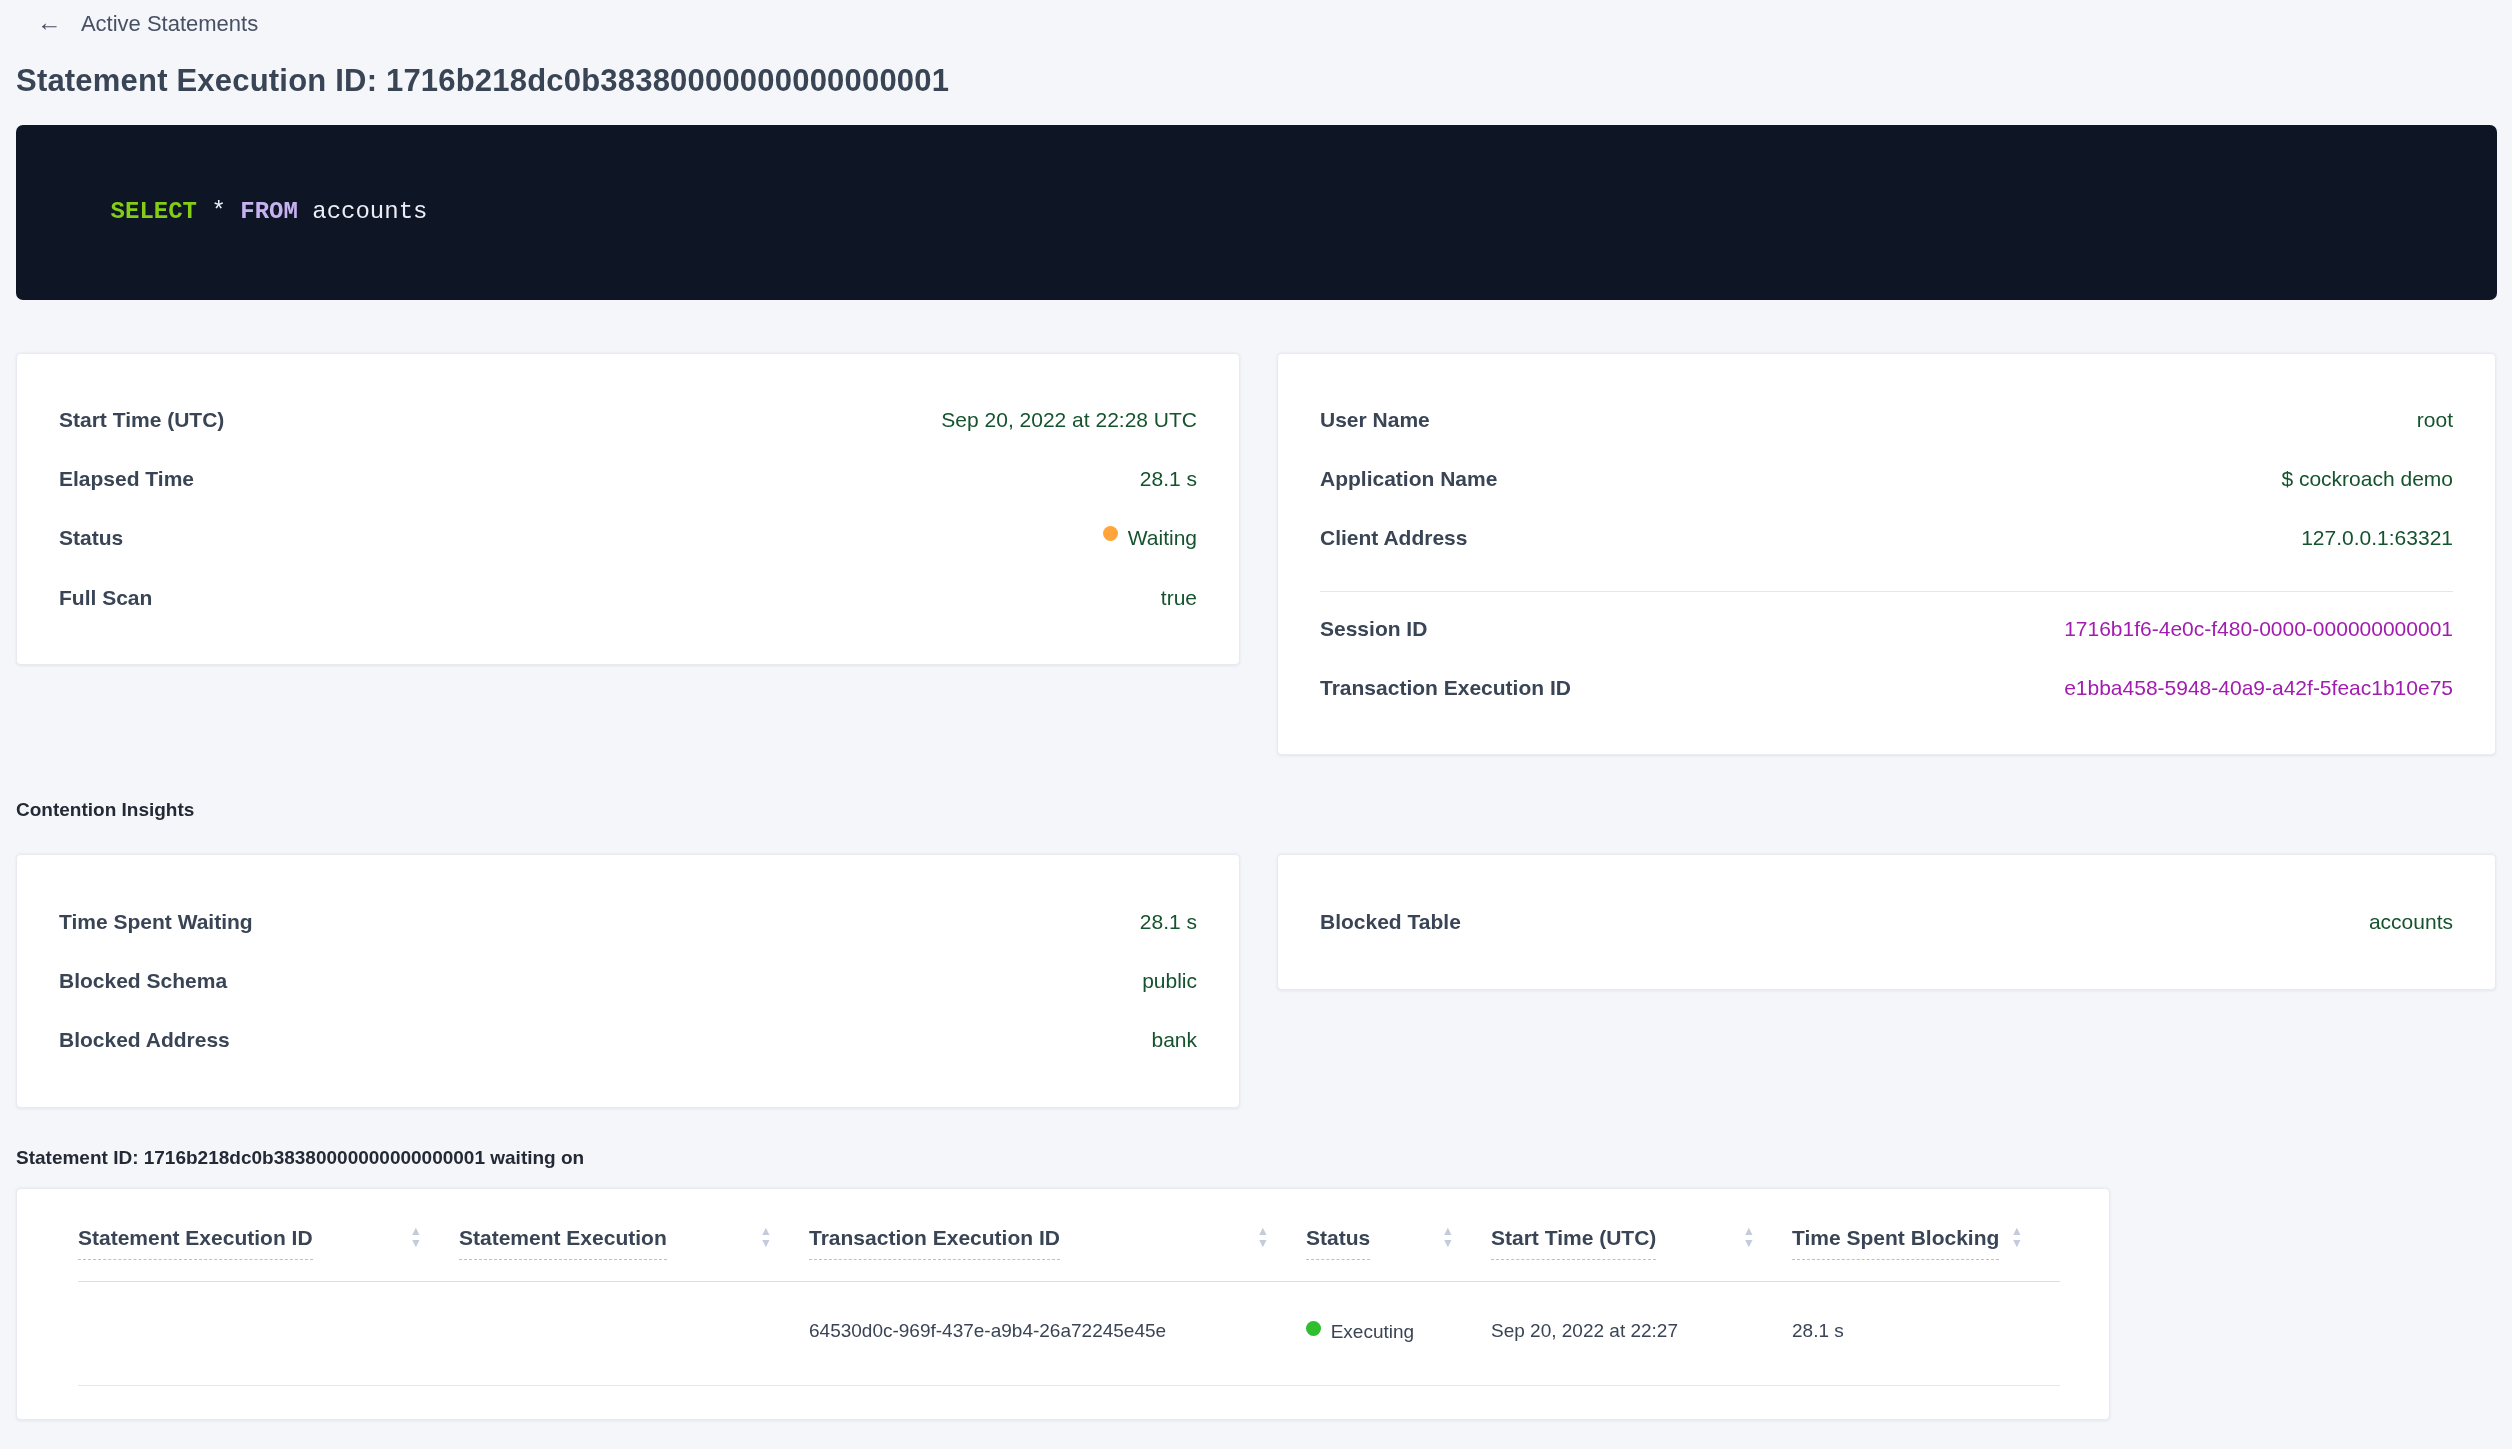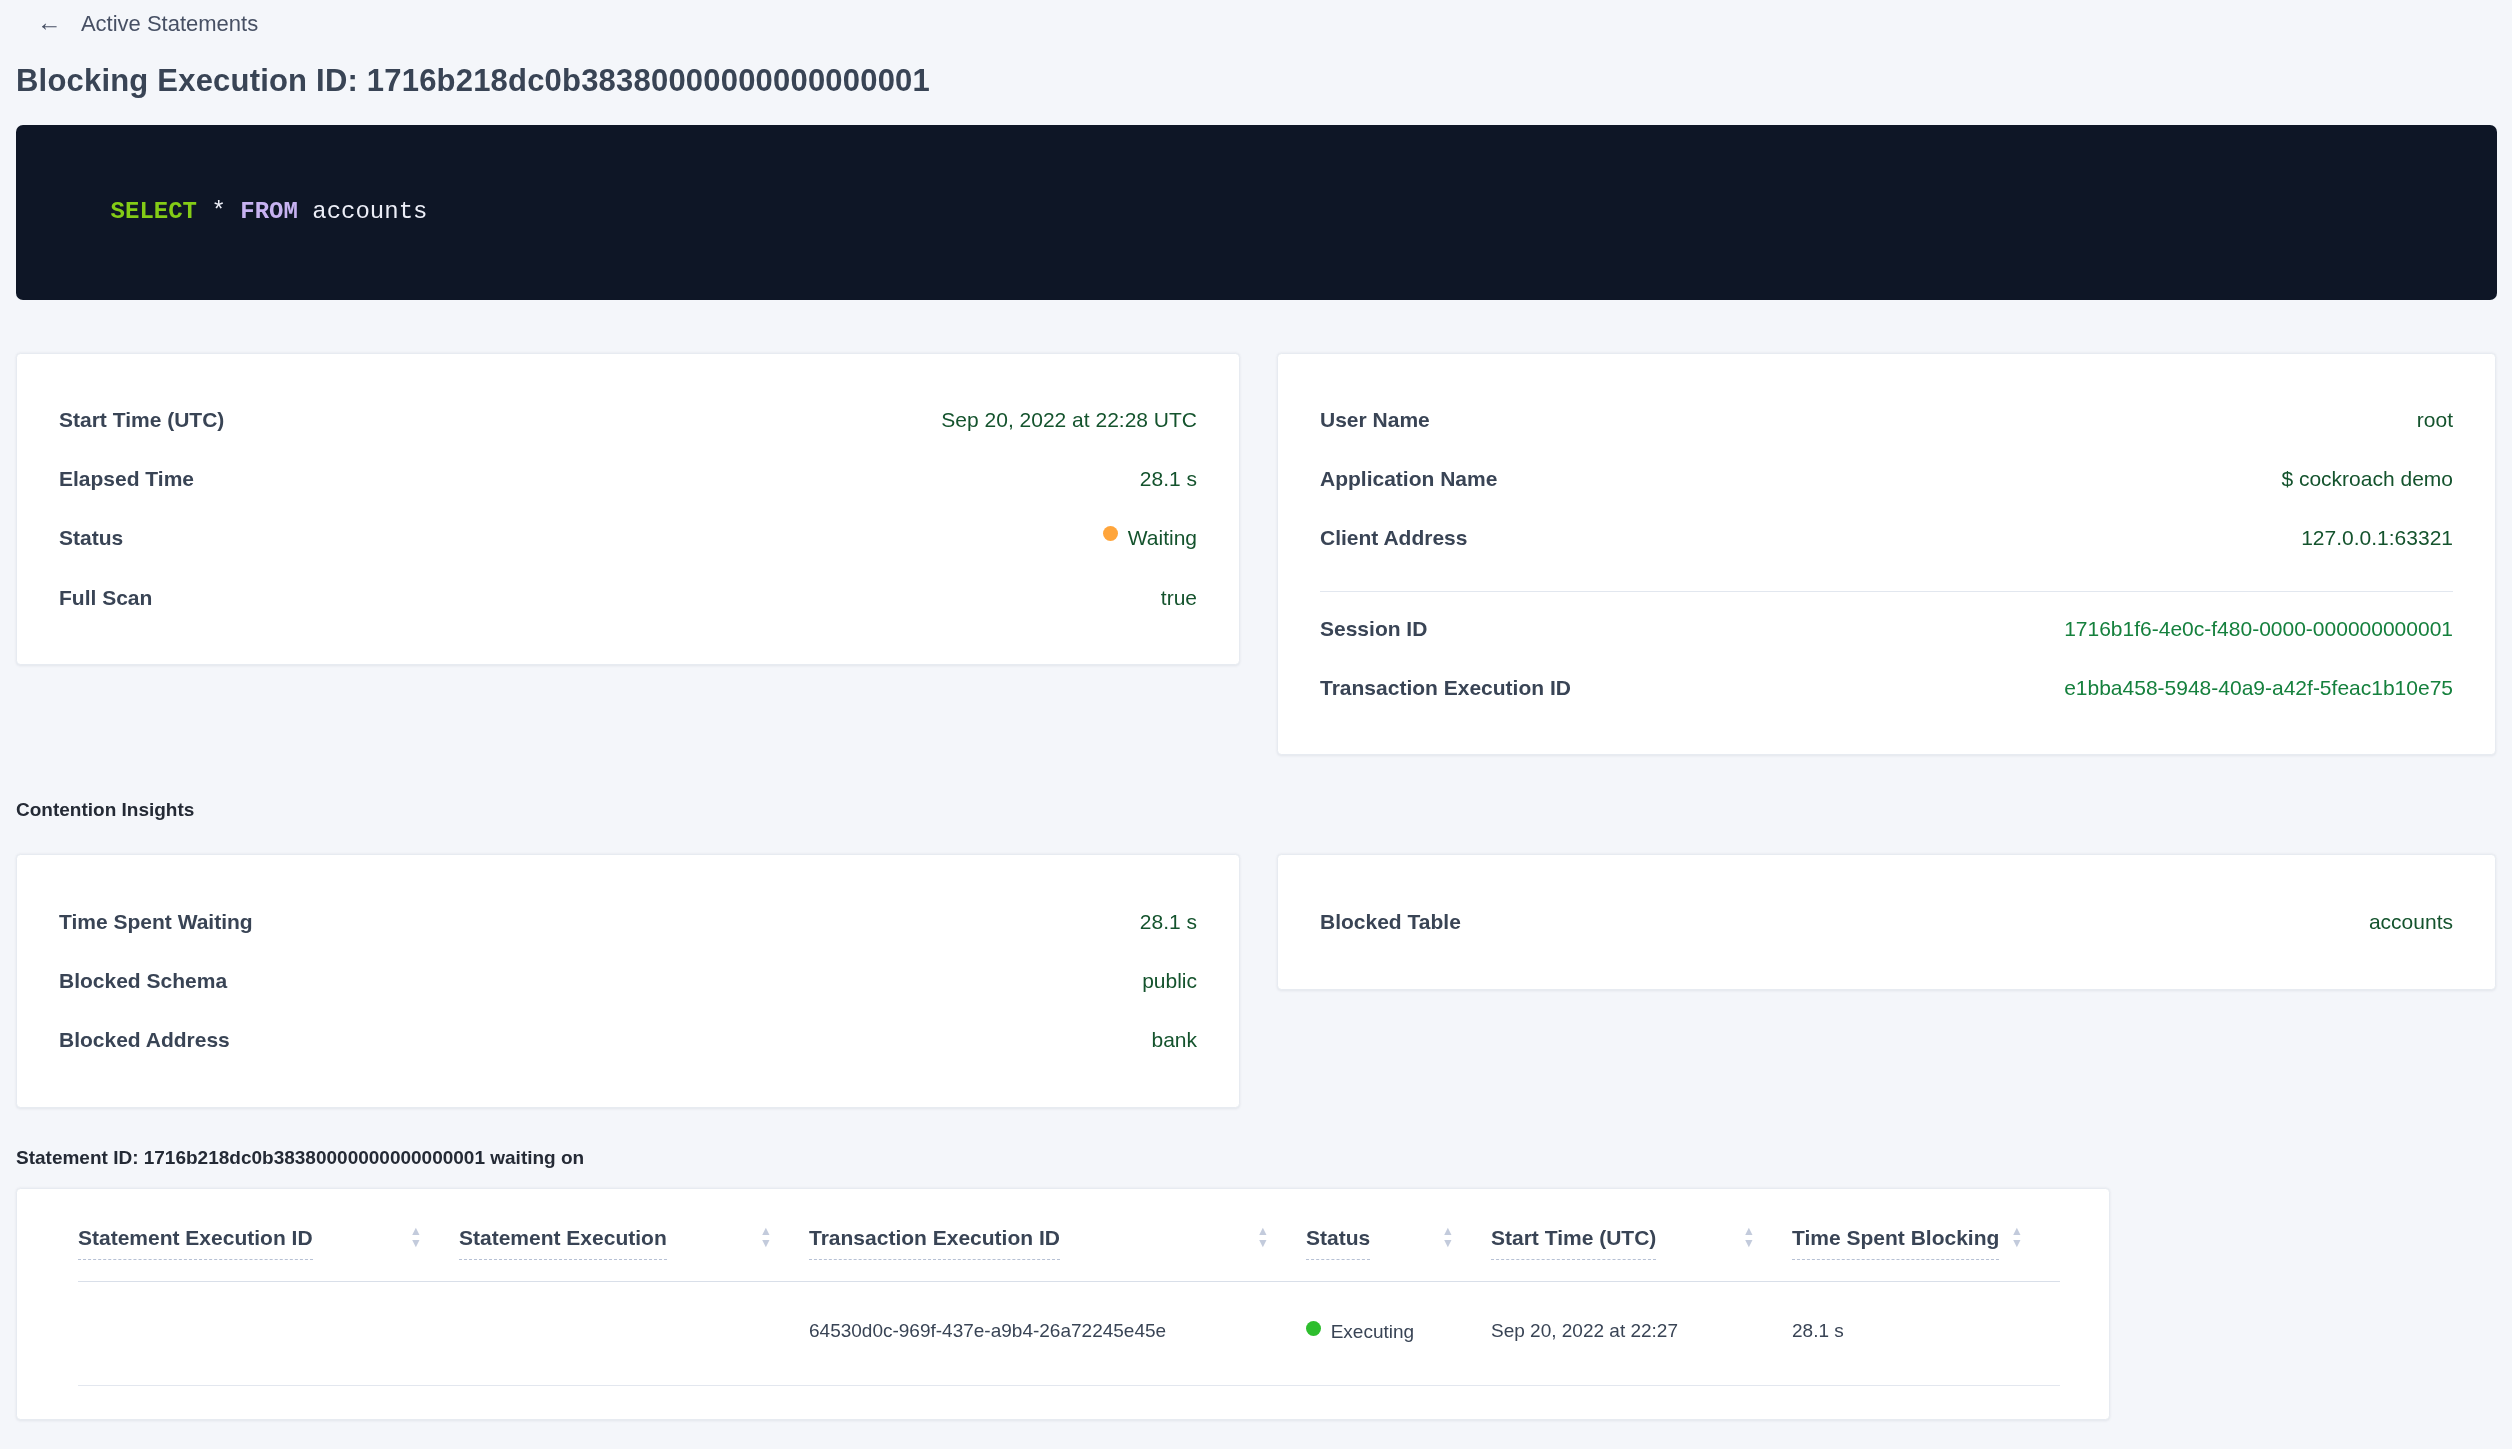--- a/index.html
+++ b/index.html
@@ -55,21 +55,21 @@
     box-shadow: 0 0.9px 2.6px rgba(57,68,85,0.09);
     padding: 37px 42px;
   }
   .kv-row {
     display: flex; justify-content: space-between; align-items: center;
     padding: 17.6px 0;
     font-size: 21px;
   }
   .kv-label { font-weight: 700; color: #394455; }
   .kv-value { color: #14532d; text-align: right; }
-  .kv-value a, a.kv-link { color: #15803d; text-decoration: none; }
+  .kv-value a, a.kv-link { color: #a21caf; text-decoration: none; }
   .card-divider { border: none; border-top: 0.9px solid #e2e7ef; margin: 23px 0 7px; }
 
   .status-value { display: inline-flex; align-items: flex-start; gap: 9.7px; }
   .status-dot {
     width: 15px; height: 15px; border-radius: 50%;
     display: inline-block; flex: 0 0 auto;
   }
 
   
   h2.section-heading {
@@ -119,21 +119,21 @@
 </head>
 <body>
 
 <div class="page">
 
   <div class="back-row">
     <span class="back-arrow">←</span>
     <span>Active Statements</span>
   </div>
 
-  <h1 class="page-title">Blocking Execution ID: 1716b218dc0b38380000000000000001</h1>
+  <h1 class="page-title">Statement Execution ID: 1716b218dc0b38380000000000000001</h1>
 
   <div class="sql-box" style="background: rgb(14, 22, 38);">
     <span class="tok-kw" style="color: #84cc16;">SELECT</span><span style="color: rgb(236, 238, 247);"> * </span><span class="tok-kw" style="color: rgb(199, 178, 241);">FROM</span><span style="color: rgb(236, 238, 247);"> accounts</span>
   </div>
 
   <div class="two-col summary-grid">
 
     <div class="card">
       <div class="kv-row">
         <span class="kv-label">Start Time (UTC)</span>

